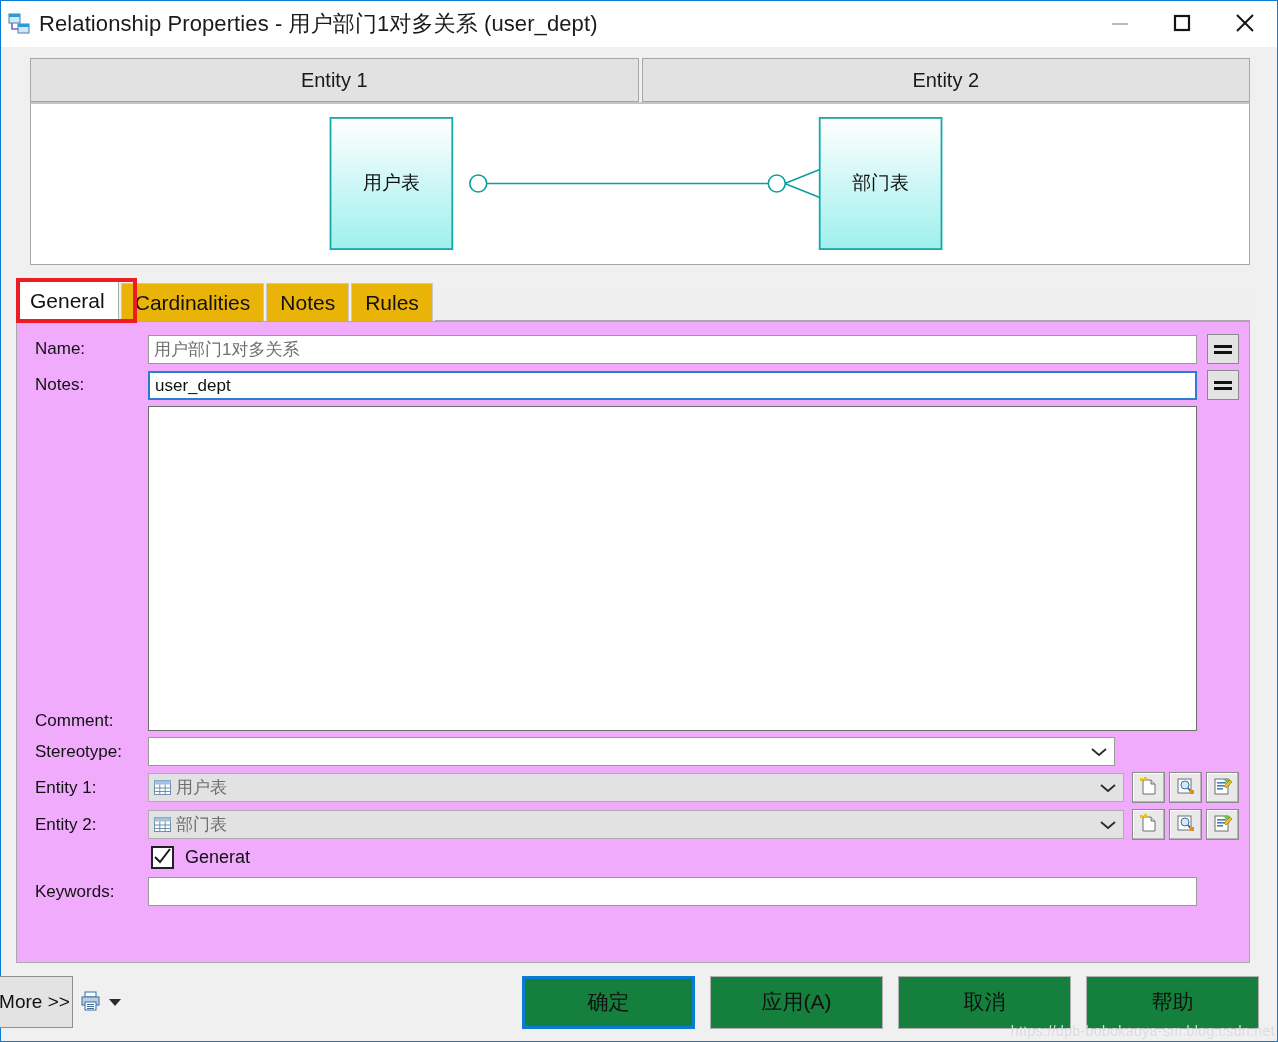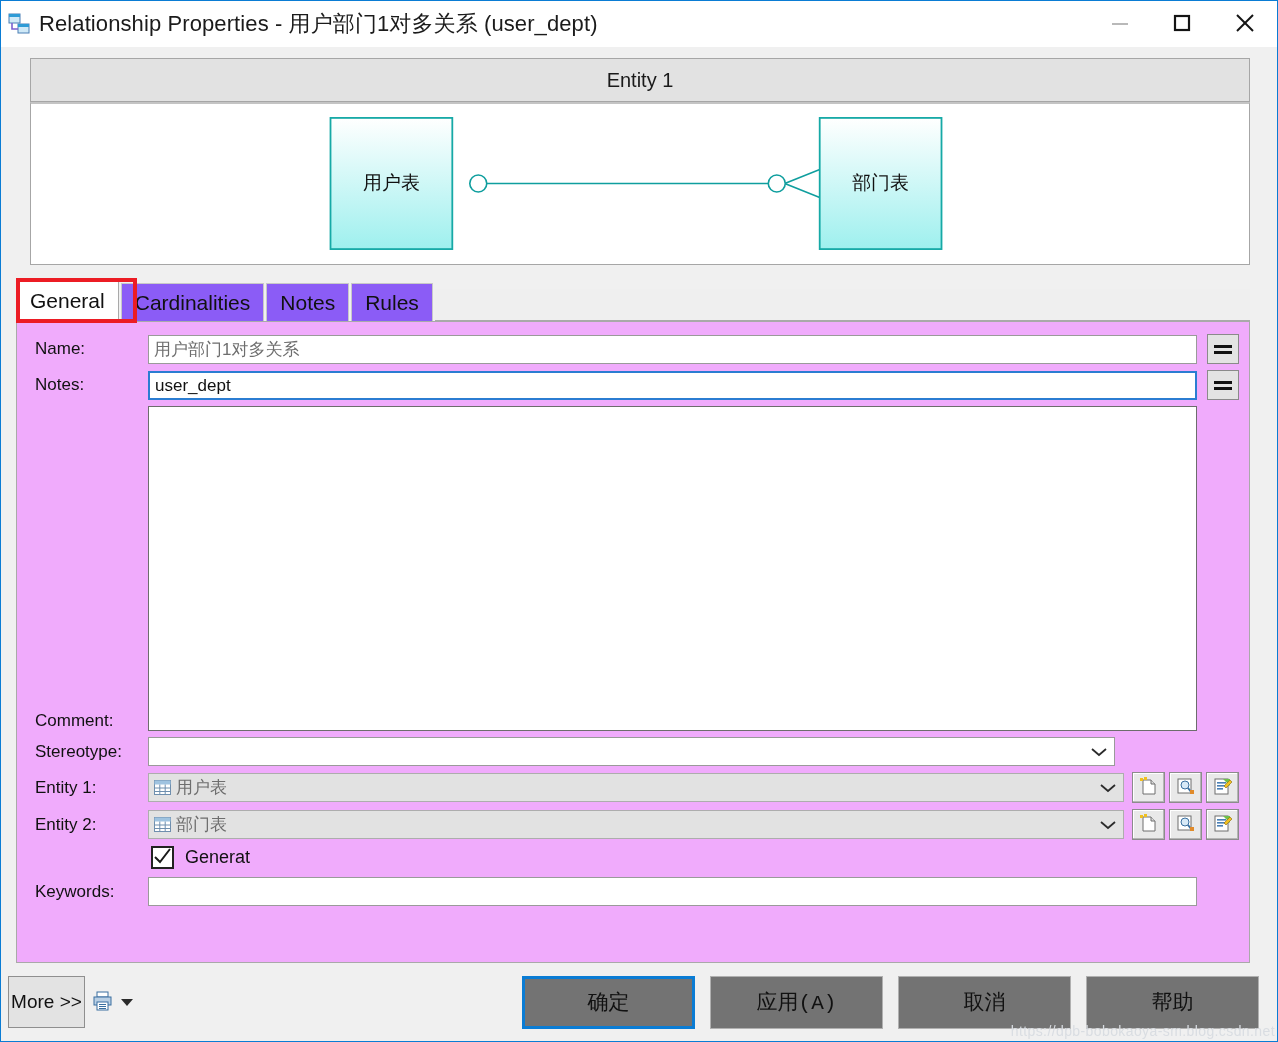--- a/index.html
+++ b/index.html
@@ -114,21 +114,21 @@
     position: relative;
     border-bottom: 1px solid #a9a9a9;
   }
   .tab {
     height: 38px;
     padding: 0 13px;
     display: flex;
     align-items: center;
     font-size: 21px;
     color: #111111;
-    background: #8b5cf6;
+    background: #eab308;
     border: 1px solid #c8c8c8;
     border-bottom: none;
     box-sizing: border-box;
     margin-right: 2px;
     position: relative;
     white-space: nowrap;
   }
   .tab.active {
     background: #ffffff;
     border-color: #a9a9a9;
@@ -314,21 +314,21 @@
   }
 
   
   .footer {
     flex: 0 0 78px;
     height: 78px;
     display: flex;
     align-items: center;
     background: #f0f0f0;
     position: relative;
-    padding-left: 12px;
+    padding-left: 0;
   }
   .more-btn {
     width: 77px;
     height: 52px;
     margin-left: -5px;
     background: #e3e3e3;
     border: 1px solid #8f8f8f;
     box-sizing: border-box;
     display: flex;
     align-items: center;
@@ -352,29 +352,28 @@
   }
   .footer-btns {
     position: absolute;
     right: 18px;
     display: flex;
   }
   .btn {
     width: 173px;
     height: 53px;
     margin-left: 15px;
-    background: #737373;
+    background: #15803d;
     border: 1px solid #b0b0b0;
     box-sizing: border-box;
     display: flex;
     align-items: center;
     justify-content: center;
     font-size: 21px;
     color: #111111;
-    font-family: Liberation Mono, monospace;
   }
   .btn.default {
     border: 3px solid #0a7cd4;
   }
   .watermark {
     position: absolute;
     right: 2px;
     bottom: 2px;
     font-size: 14px;
     color: #d9dde2;
@@ -421,20 +420,21 @@
             <line x1="21" y1="5" x2="5" y2="21" stroke="#141414" stroke-width="2"></line>
           </svg>
         </span>
       </div>
     </div>
   </div>
 
   <div class="diagram-wrap">
     <div class="entity-headers">
       <div class="entity-header">Entity 1</div>
+      <div class="entity-header">Entity 2</div>
     </div>
     <div class="diagram-canvas">
       <svg class="er-svg" viewBox="0 0 1220 161" preserveAspectRatio="none">
         <defs>
           <linearGradient id="entGrad" x1="0" y1="0" x2="0" y2="1">
             <stop offset="0%" stop-color="#ffffff"></stop>
             <stop offset="100%" stop-color="#9ef0ee"></stop>
           </linearGradient>
         </defs>
 

